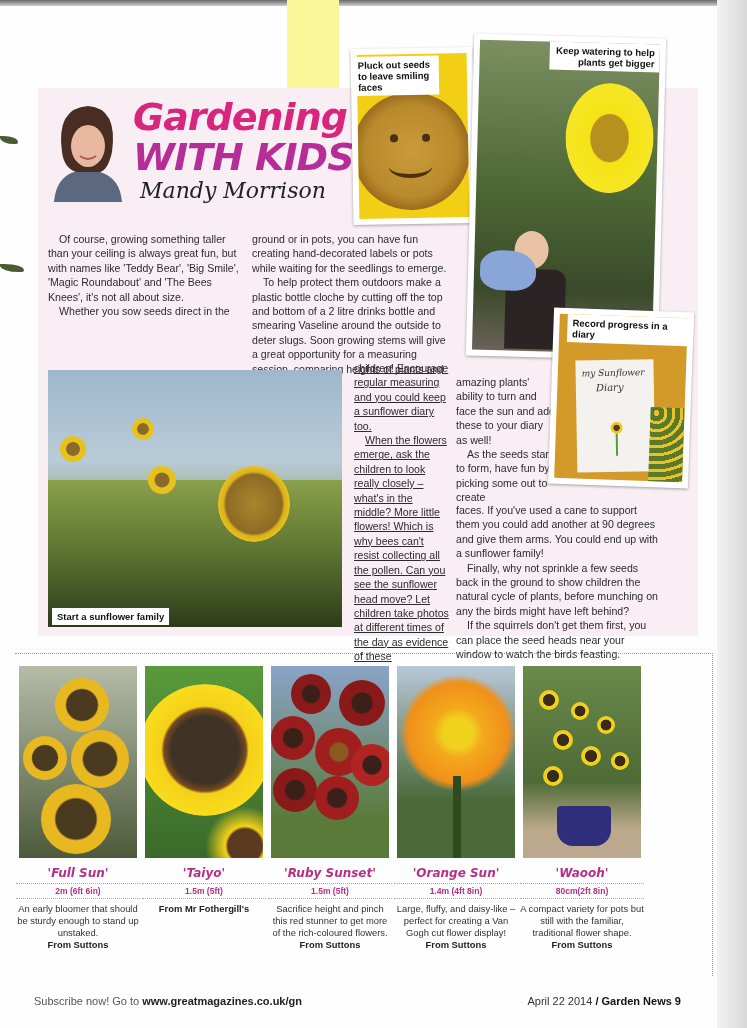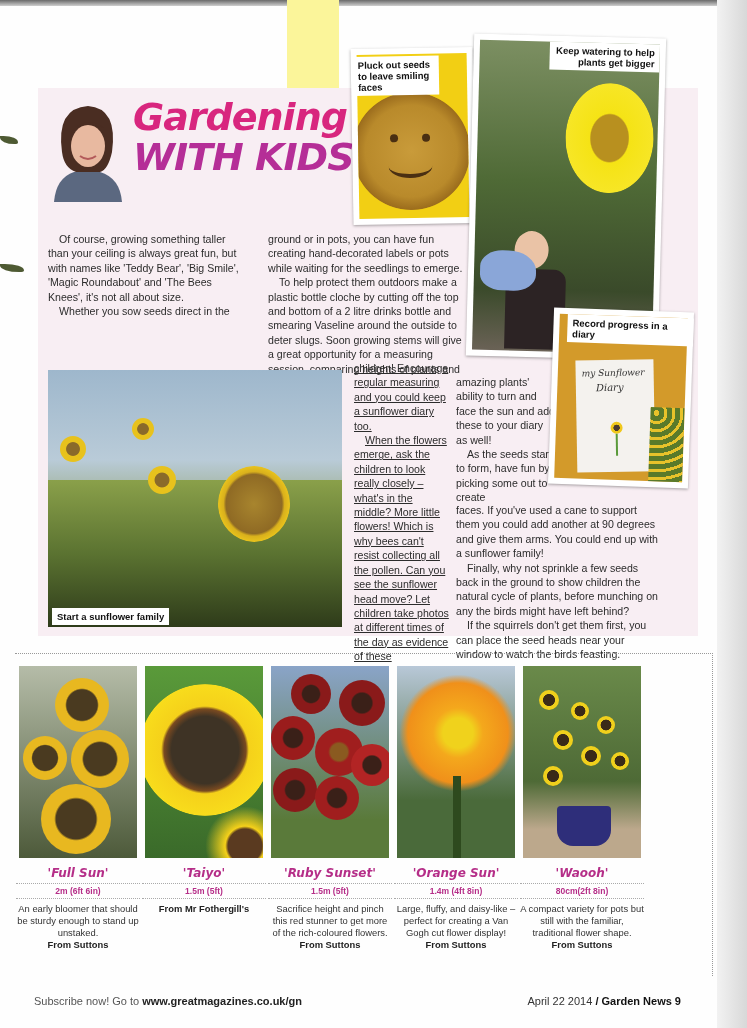--- a/index.html
+++ b/index.html
@@ -11,21 +11,21 @@
   .leaf{position:absolute;left:0;width:18px;height:8px;background:#4e5a33;border-radius:0 80% 20% 80%;}
   .pinkbox{position:absolute;left:38px;top:88px;width:660px;height:548px;background:#f8eef3;}
   .author{position:absolute;left:48px;top:100px;width:78px;height:102px;}
   .title1{position:absolute;left:133px;top:98px;font:italic 900 38px/1 "DejaVu Sans",sans-serif;color:#d8267e;letter-spacing:-1px;}
   .title2{position:absolute;left:133px;top:138px;font:italic 900 38px/1 "DejaVu Sans",sans-serif;color:#b52e97;letter-spacing:-1px;}
   .byline{position:absolute;left:140px;top:180px;font:italic 22px/1 "DejaVu Serif",serif;color:#222;}
   .body{font-size:10.6px;line-height:14.4px;color:#2c2c2c;}
   .body p{margin:0;text-indent:11px;}
   .body p.first{text-indent:0;}
   .col1{position:absolute;left:48px;top:232px;width:196px;}
-  .col2{position:absolute;left:252px;top:232px;width:200px;margin-left:16px;}
+  .col2{position:absolute;left:252px;top:232px;width:200px;}
   .col3{position:absolute;left:354px;top:361px;width:96px;text-decoration:underline;}
   .col4a{position:absolute;left:456px;top:375px;width:100px;}
   .col4b{position:absolute;left:456px;top:503px;width:205px;}
   .photo{position:absolute;background:#fff;box-shadow:0 1px 3px rgba(0,0,0,.35);}
   .photo .img{position:absolute;left:6px;top:6px;right:6px;bottom:6px;overflow:hidden;}
   .caption{position:absolute;background:#fff;font:bold 9.5px/11px "Liberation Sans",sans-serif;color:#111;padding:3px 5px;}
   .bigphoto{position:absolute;left:48px;top:370px;width:294px;height:257px;overflow:hidden;background:linear-gradient(#9eb7cc 0%,#b9cbd8 35%,#8fa06b 60%,#3c4a22 100%);}
   .dotbox{position:absolute;left:15px;top:653px;width:697px;height:322px;border-top:1px dotted #999;border-right:1px dotted #999;}
   .varimg{position:absolute;top:666px;width:118px;height:192px;overflow:hidden;}
   .var{position:absolute;top:866px;width:124px;text-align:center;}
@@ -56,20 +56,21 @@
       <path d="M6 102 Q8 78 26 72 L52 72 Q72 78 74 102Z" fill="#5b6880"></path>
       <path d="M14 52 Q8 8 40 6 Q70 8 64 52 Q60 70 52 72 L28 72 Q16 68 14 52Z" fill="#4a2d22"></path>
       <ellipse cx="40" cy="46" rx="17" ry="21" fill="#e8b9a0"></ellipse>
       <path d="M22 36 Q30 18 56 28 Q50 22 40 22 Q26 24 22 36Z" fill="#4a2d22"></path>
       <path d="M32 56 Q40 62 48 56" stroke="#b35a5a" stroke-width="2" fill="none"></path>
     </svg>
   </div>
 
   <div class="title1">Gardening</div>
   <div class="title2">WITH KIDS</div>
+  <div class="byline">Mandy Morrison</div>
 
   <div class="body col1">
     <p>Of course, growing something taller than your ceiling is always great fun, but with names like 'Teddy Bear', 'Big Smile', 'Magic Roundabout' and 'The Bees Knees', it's not all about size.</p>
     <p>Whether you sow seeds direct in the</p>
   </div>
   <div class="body col2">
     <p class="first">ground or in pots, you can have fun creating hand-decorated labels or pots while waiting for the seedlings to emerge.</p>
     <p>To help protect them outdoors make a plastic bottle cloche by cutting off the top and bottom of a 2 litre drinks bottle and smearing Vaseline around the outside to deter slugs. Soon growing stems will give a great opportunity for a measuring session, comparing heights of plants and</p>
   </div>
   <div class="body col3">

